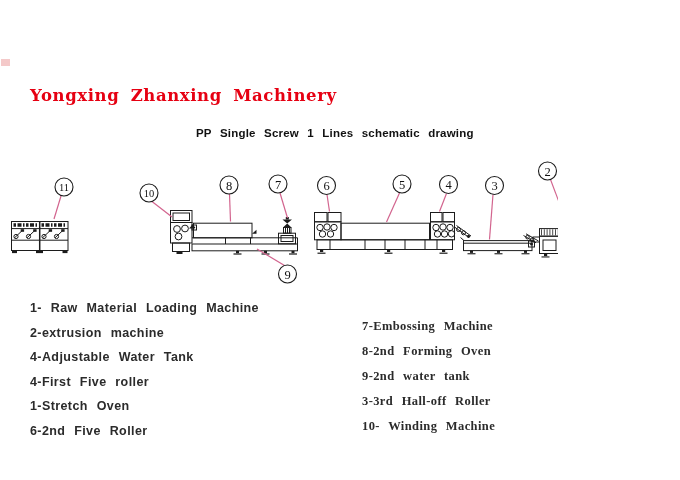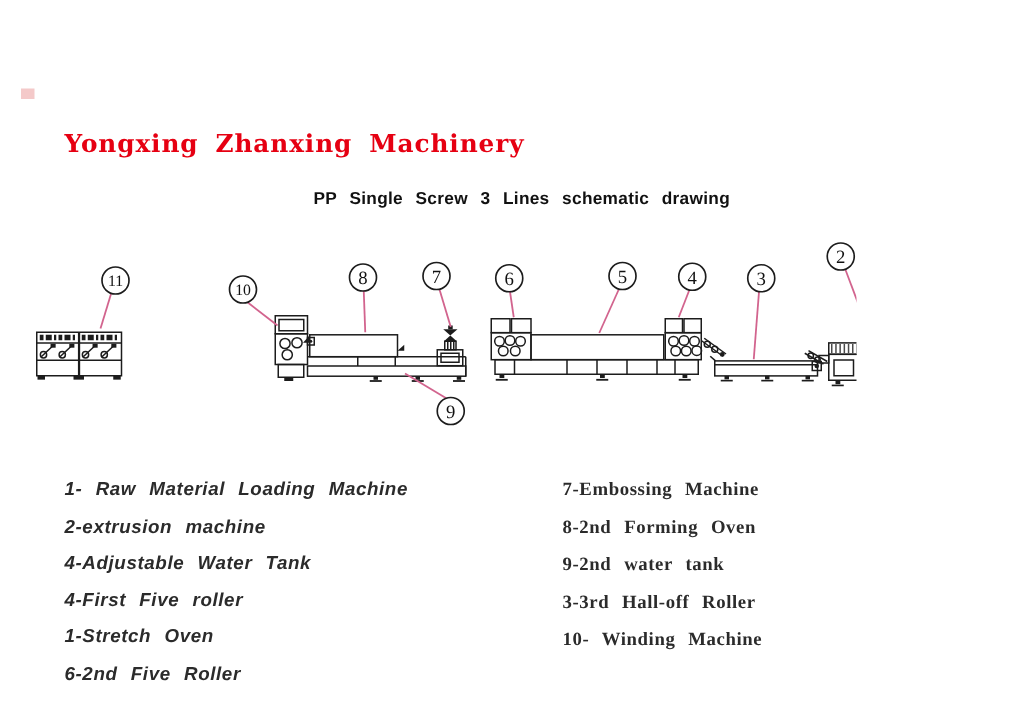--- a/index.html
+++ b/index.html
@@ -2,55 +2,55 @@
 <html style="--accent-red: #e60012; --leader-pink: #d2648e; --line-dark: #1c1c1c; --text-dark: #2b2b2b; --corner-mark: #f4c9c9; --bg: #ffffff;"><head>
 <meta charset="utf-8">
 <style>
   :root{
     --accent-red:#e60012; --leader-pink:#d2648e; --line-dark:#1c1c1c;
     --text-dark:#2b2b2b; --corner-mark:#f4c9c9; --bg:#ffffff;
   }
   *{margin:0;padding:0;box-sizing:border-box;}
   html,body{background:#fff;}
   .page{position:relative;width:558px;height:480px;background:var(--bg);
-    overflow:hidden;font-family:"Liberation Sans",sans-serif;margin-left:13px;}
+    overflow:hidden;font-family:"Liberation Sans",sans-serif;}
   .corner-mark{position:absolute;left:1px;top:59px;width:9px;height:7px;
     background:var(--corner-mark);}
   .company-title{position:absolute;left:30px;top:86px;
     font-family:"DejaVu Serif","Liberation Serif",serif;font-weight:bold;
     font-size:16.5px;color:var(--accent-red);letter-spacing:0.6px;word-spacing:5px;}
   .drawing-title{position:absolute;left:196px;top:127px;
     font-family:"Liberation Sans",sans-serif;font-weight:bold;font-size:11.5px;
     color:#111;letter-spacing:0.2px;word-spacing:5px;}
   .schematic{position:absolute;left:0;top:0;width:680px;height:480px;}
   .ln{stroke:var(--line-dark);fill:none;stroke-width:1;}
   .ln15{stroke:var(--line-dark);fill:none;stroke-width:1.5;}
   .fl{fill:var(--line-dark);stroke:none;}
   .leader{stroke:var(--leader-pink);stroke-width:1.2;fill:none;}
   .callout circle{fill:#fff;stroke:var(--line-dark);stroke-width:1.1;}
   .callout text{font-family:"Liberation Serif",serif;font-size:12.5px;
     fill:#111;text-anchor:middle;}
   .callout text.num2{font-size:10.5px;}
   .legend{position:absolute;font-weight:bold;font-size:12.5px;
     color:var(--text-dark);letter-spacing:0.4px;word-spacing:5px;}
-  .legend-left{left:30px;top:314px;font-style:italic;}
+  .legend-left{left:30px;top:296px;}
   .legend-right{left:362px;top:314px;font-family:Liberation Serif, serif;}
   .legend .row{height:24.6px;line-height:24.6px;white-space:nowrap;}
   .legend-right .row{height:25px;line-height:25px;}
 </style>
 </head>
 <body>
 
 <div class="page">
 
   <div class="corner-mark"></div>
 
   <div class="company-title">Yongxing Zhanxing Machinery</div>
 
-  <div class="drawing-title">PP Single Screw 3 Lines schematic drawing</div>
+  <div class="drawing-title">PP Single Screw 1 Lines schematic drawing</div>
 
   <svg class="schematic" viewBox="0 0 680 480" xmlns="http://www.w3.org/2000/svg">
 
     <g>
       <rect class="ln" x="11.5" y="221.5" width="56.5" height="29"></rect>
       <line class="ln" x1="11.5" y1="228.6" x2="68" y2="228.6"></line>
       <line class="ln" x1="11.5" y1="240.2" x2="68" y2="240.2"></line>
       <line class="ln15" x1="39.7" y1="221.5" x2="39.7" y2="250.5"></line>
       <line x1="13.5" y1="225" x2="38" y2="225" stroke="#1c1c1c" stroke-width="3.6" stroke-dasharray="2.5 1.5 4 1.5 1.5 1.5"></line>
       <line x1="41.5" y1="225" x2="66" y2="225" stroke="#1c1c1c" stroke-width="3.6" stroke-dasharray="2.5 1.5 4 1.5 1.5 1.5"></line>

